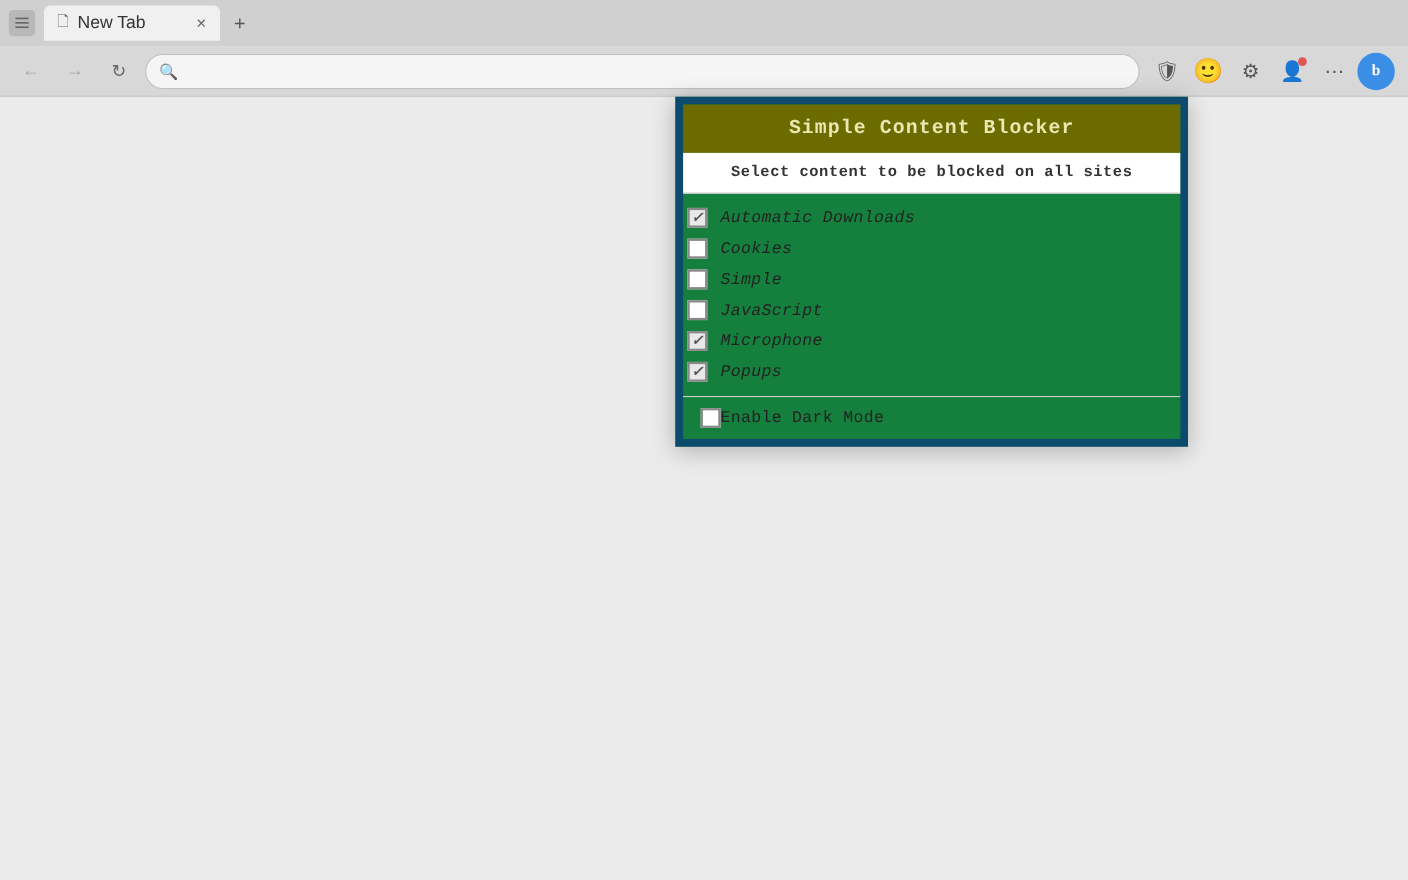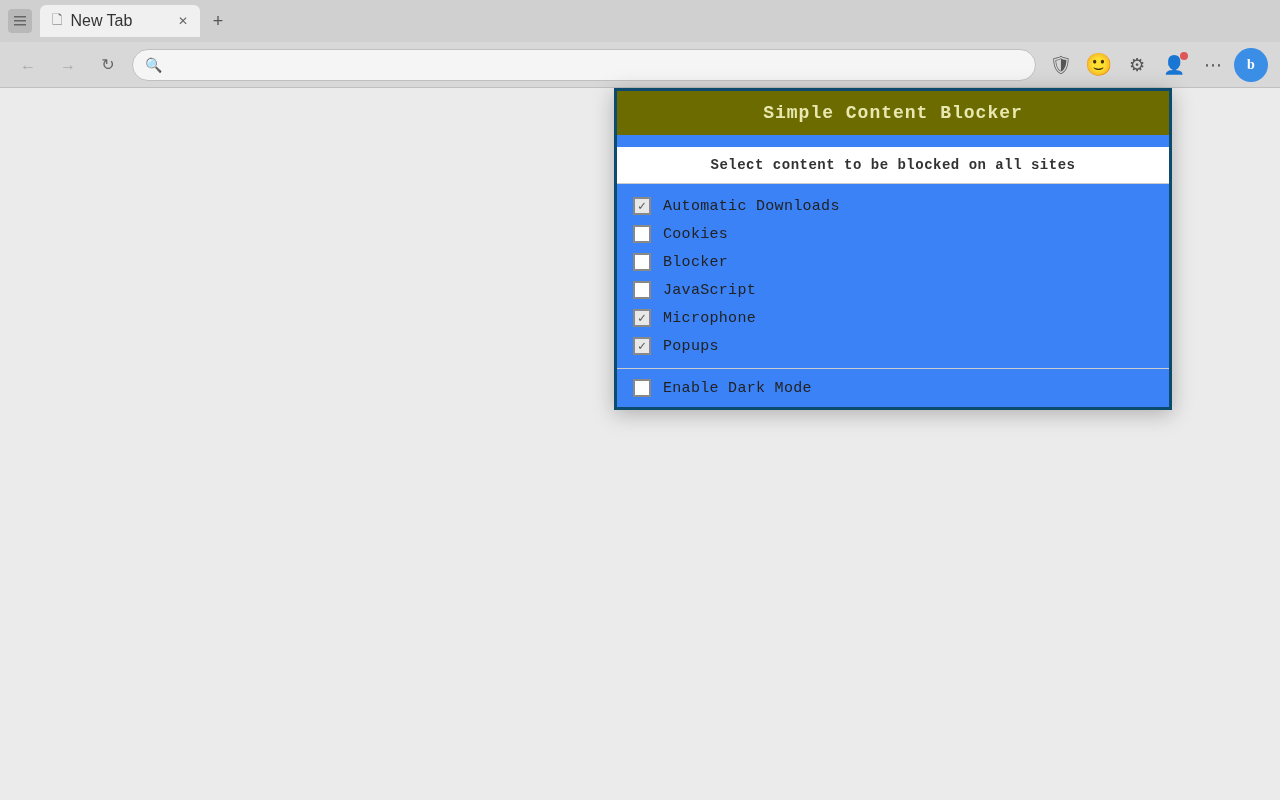--- a/index.html
+++ b/index.html
@@ -193,23 +193,23 @@
       flex: 1;
       background: #ebebeb;
       position: relative;
     }
 
     
     .popup {
       position: absolute;
       top: 0;
       left: 614px;
-      width: 558px;
-      background: #3b82f6;
-      border: 3px solid #0c4a6e;
+      width: 466px;
+      background: #15803d;
+      border: 7px solid #0c4a6e;
       box-shadow: 0 4px 20px rgba(0,0,0,0.25);
       font-family: 'Courier New', Courier, monospace;
     }
 
     .popup-header {
       background: #6b6b00;
       color: #e8e8b0;
       text-align: center;
       padding: 12px 16px;
       font-size: 18px;
@@ -219,26 +219,26 @@
 
     .popup-subtitle {
       background: white;
       color: #333;
       text-align: center;
       padding: 10px 16px;
       font-size: 14px;
       font-weight: bold;
       border-bottom: 1px solid #ccc;
       letter-spacing: 0.5px;
-      margin-top: 12px;
     }
 
     .popup-items {
-      padding: 8px 16px;
+      padding: 8px 4px;
       border-bottom: 1px solid #ccc;
+      font-style: italic;
     }
 
     .popup-item {
       display: flex;
       align-items: center;
       padding: 5px 0;
       gap: 12px;
       cursor: pointer;
     }
 
@@ -271,21 +271,21 @@
       font-size: 13px;
       color: #555;
       font-weight: bold;
       line-height: 1;
     }
 
     .popup-footer {
       padding: 10px 16px;
       display: flex;
       align-items: flex-end;
-      gap: 12px;
+      gap: 0;
     }
 
     .popup-footer label {
       font-size: 15px;
       font-family: 'Courier New', Courier, monospace;
       color: #222;
       cursor: pointer;
       letter-spacing: 0.3px;
     }
 
@@ -382,21 +382,21 @@
       <div class="popup-item">
             <div class="custom-checkbox checked"></div>
             <label>Automatic Downloads</label>
           </div>
           <div class="popup-item">
             <div class="custom-checkbox"></div>
             <label>Cookies</label>
           </div>
           <div class="popup-item">
             <div class="custom-checkbox"></div>
-            <label>Blocker</label>
+            <label>Simple</label>
           </div>
           <div class="popup-item">
             <div class="custom-checkbox"></div>
             <label>JavaScript</label>
           </div>
           <div class="popup-item">
             <div class="custom-checkbox checked"></div>
             <label>Microphone</label>
           </div>
           <div class="popup-item">

